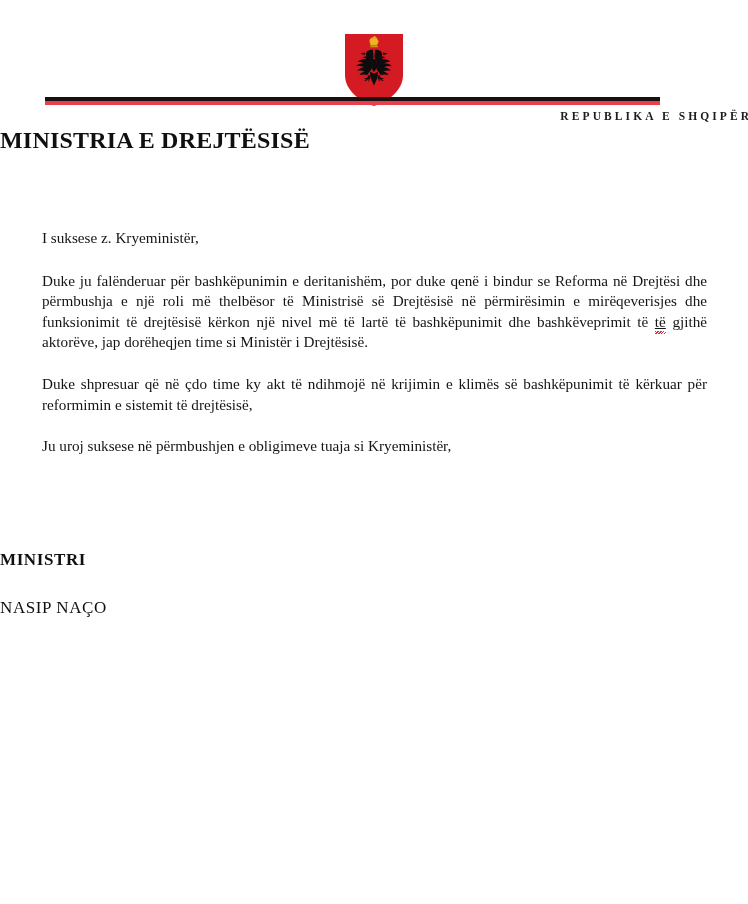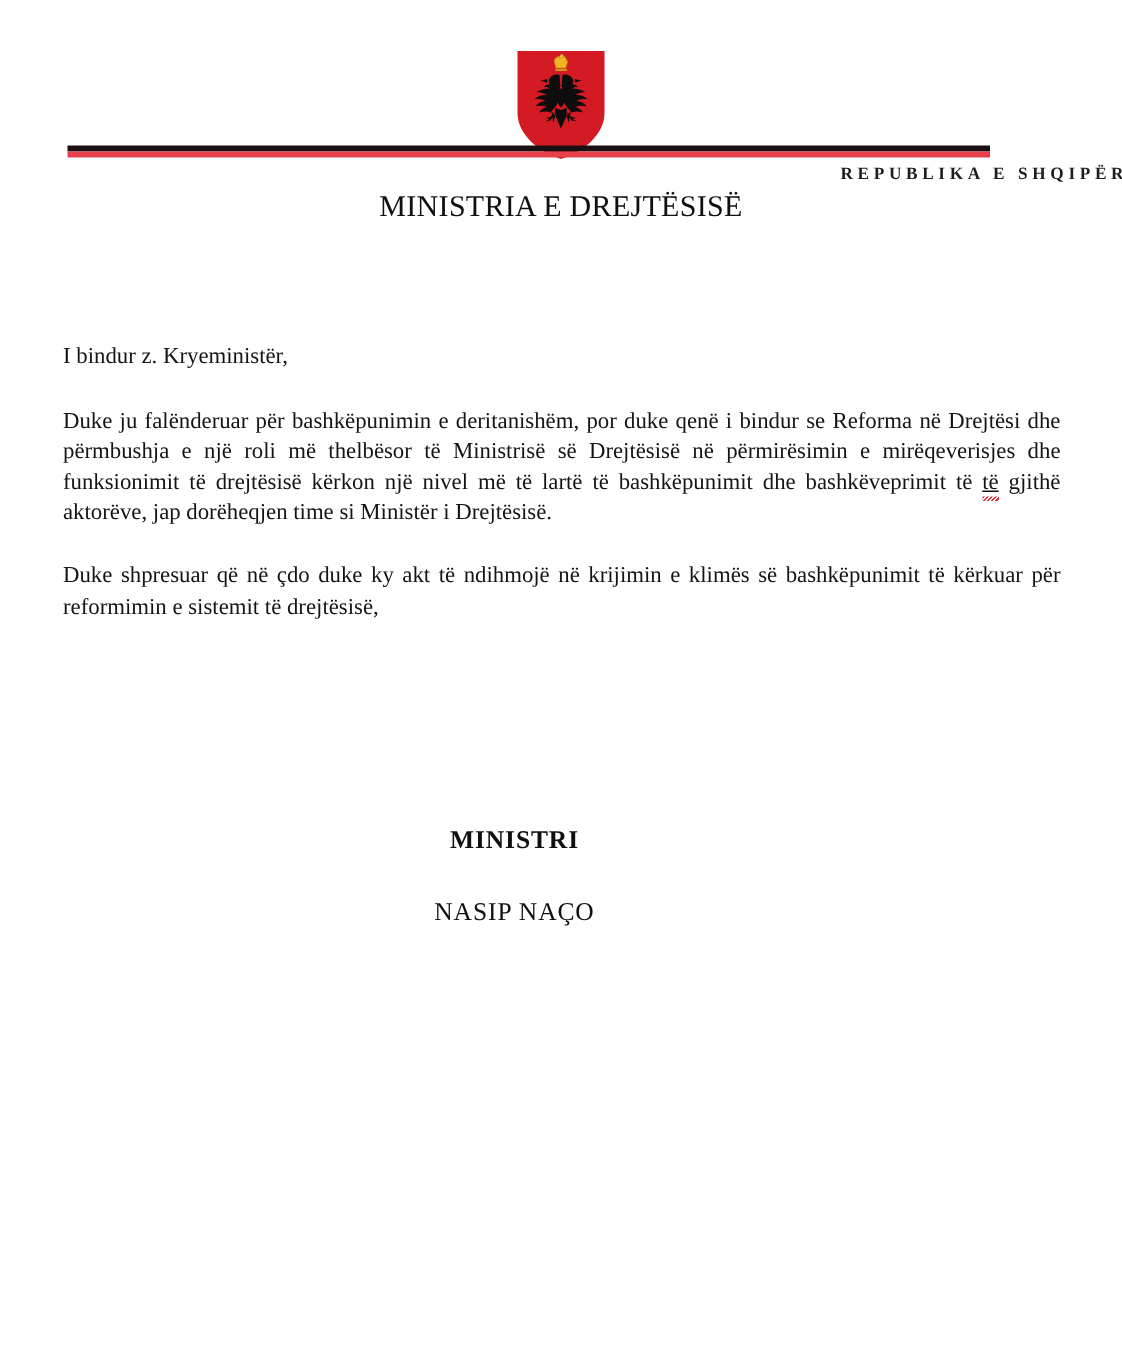--- a/index.html
+++ b/index.html
@@ -64,23 +64,23 @@
     letter-spacing: 3.1px;
     color: #1d1d1d;
     padding-left: 32px;
   }
 
   .ministry-line {
     position: absolute;
     top: 127px;
     left: 0;
     width: 748px;
-    text-align: center;
-    font-size: 20px;
-    font-weight: 400;
+    text-align: left;
+    font-size: 24px;
+    font-weight: 700;
     letter-spacing: 0.2px;
     color: #101010;
   }
 
   
   .body-block {
     position: absolute;
     top: 228px;
     left: 42px;
     width: 665px;
@@ -116,21 +116,21 @@
         transparent 1px, transparent 2px);
     opacity: 0.95;
   }
 
   
   .signature {
     position: absolute;
     top: 550px;
     left: 0;
     width: 686px;
-    text-align: center;
+    text-align: left;
   }
   .sig-title {
     font-size: 17px;
     font-weight: 700;
     letter-spacing: 0.6px;
     color: #101010;
   }
   .sig-name {
     margin-top: 28px;
     font-size: 17px;
@@ -200,25 +200,26 @@
     <div class="rule-red"></div>
   </div>
 
   <div class="republic-line">REPUBLIKA E SHQIPËRISË</div>
 
   <div class="ministry-line">MINISTRIA E DREJTËSISË</div>
 </div>
 
 <div class="body-block">
 
-  <p class="para salutation">I bindur z. Kryeministër,</p>
+  <p class="para salutation">I suksese z. Kryeministër,</p>
 
   <p class="para"><span>Duke ju falënderuar për bashkëpunimin e deritanishëm, por duke qenë i bindur se Reforma në Drejtësi dhe përmbushja e një roli më thelbësor të Ministrisë së Drejtësisë në përmirësimin e mirëqeverisjes dhe funksionimit të drejtësisë kërkon një nivel më të lartë të bashkëpunimit dhe bashkëveprimit të </span><span class="squiggle">të</span><span> gjithë aktorëve, jap dorëheqjen time si Ministër i Drejtësisë.</span></p>
 
-  <p class="para">Duke shpresuar që  në çdo duke  ky akt të ndihmojë në krijimin e klimës së bashkëpunimit të kërkuar për reformimin e sistemit të drejtësisë,</p>
-
+  <p class="para">Duke shpresuar që  në çdo time  ky akt të ndihmojë në krijimin e klimës së bashkëpunimit të kërkuar për reformimin e sistemit të drejtësisë,</p>
+
+  <p class="para">Ju uroj suksese në përmbushjen e obligimeve tuaja si Kryeministër,</p>
 
 </div>
 
 <div class="signature">
   <div class="sig-title">MINISTRI</div>
   <div class="sig-name">NASIP NAÇO</div>
 </div>
 
 </body></html>

